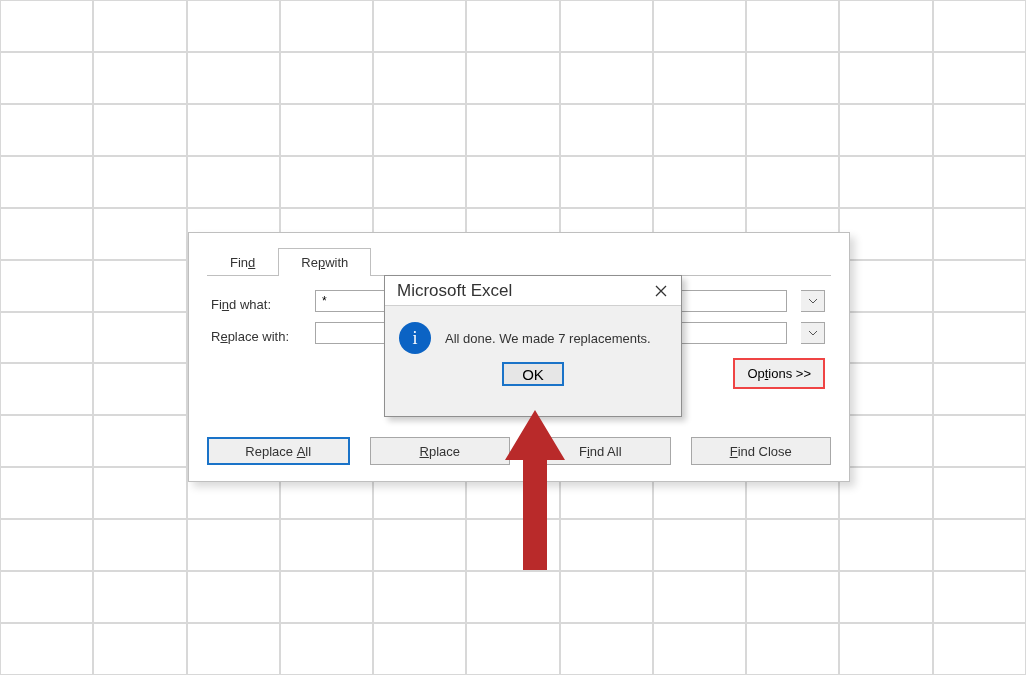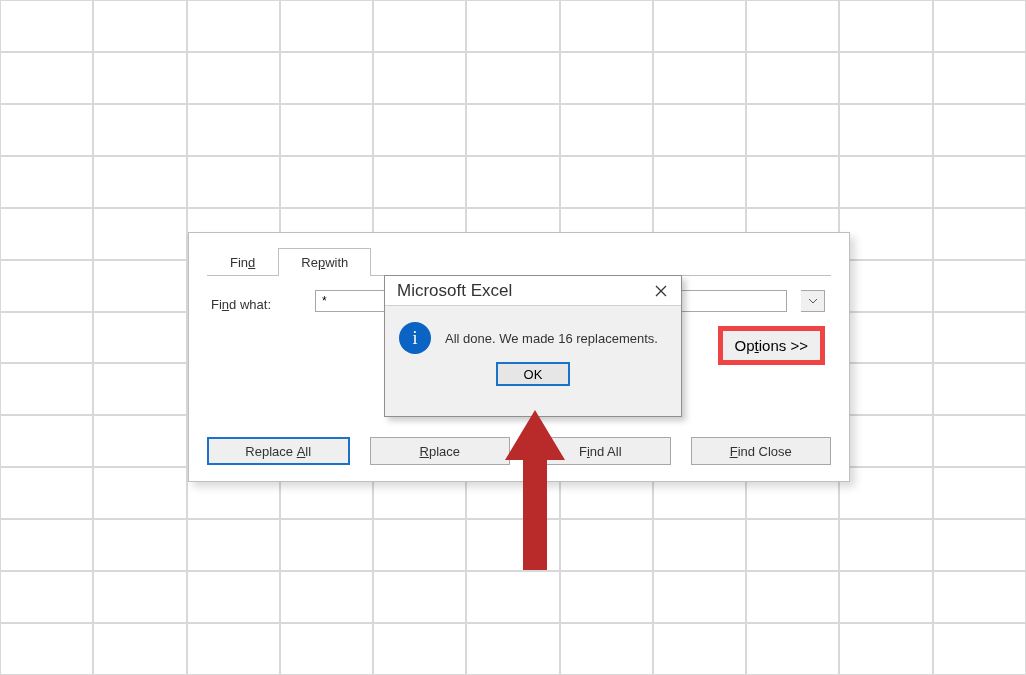--- a/index.html
+++ b/index.html
@@ -57,22 +57,22 @@
       flex: 1; height: 22px; border: 1px solid #a7a7a7; background: #fff;
       padding: 2px 6px; font-size: 12px;
     }
     .row .combo {
       width: 24px; height: 22px; border: 1px solid #a7a7a7; border-left: none;
       display: flex; align-items: center; justify-content: center;
       background: #f0f0f0; font-size: 10px; color: #555;
     }
     .options-row { display: flex; justify-content: flex-end; padding: 4px 0 0 0; }
     .opt-btn {
-      padding: 6px 12px; border: 5px solid #ef4444; background: #efefef;
-      font-size: 15px; cursor: pointer;
+      padding: 6px 12px; border: 2px solid #ef4444; background: #efefef;
+      font-size: 13px; cursor: pointer;
     }
     .fr-buttons {
       position: absolute; left: 18px; right: 18px; bottom: 16px;
       display: flex; gap: 20px;
     }
     .fr-btn {
       flex: 1; height: 28px; border: 1px solid #a7a7a7; background: #efefef;
       font-size: 13px; cursor: pointer;
       display: flex; align-items: center; justify-content: center;
     }
@@ -96,22 +96,22 @@
     }
     .msg-close { font-size: 16px; cursor: pointer; padding: 0 4px; }
     .msg-body { display: flex; align-items: center; gap: 14px; padding: 16px 14px 8px 14px; }
     .info-icon {
       width: 32px; height: 32px; border-radius: 50%;
       background: #0b63c4; color: #fff; font-family: Georgia, serif;
       font-size: 18px; display: flex; align-items: center; justify-content: center;
     }
     .msg-btns { display: flex; justify-content: center; padding-bottom: 10px; }
     .ok-btn {
-      width: 74px; height: 24px; border: 2px solid #1a73c8; background: #e6e6e6;
-      font-size: 13px; cursor: pointer;
+      width: 62px; height: 24px; border: 2px solid #1a73c8; background: #e6e6e6;
+      font-size: 15px; cursor: pointer;
     }
     
     .arrow {
       position: absolute;
       left: 505px; top: 410px;
       z-index: 30;
     }
     .x-icon svg { display: block; }
   </style>
 </head>
@@ -272,20 +272,29 @@
     <div class="form">
       <div class="row">
         <label>Fi<u>n</u>d what:</label>
         <input class="field" value="*" style="">
         <div class="combo">
           <svg width="10" height="6" viewBox="0 0 10 6">
               <path d="M1 1 L5 5 L9 1" fill="none" stroke="#555" stroke-width="1"></path>
             </svg>
         </div>
       </div>
+      <div class="row">
+        <label>R<u>e</u>place with:</label>
+        <input class="field" value="" style="">
+        <div class="combo">
+          <svg width="10" height="6" viewBox="0 0 10 6">
+              <path d="M1 1 L5 5 L9 1" fill="none" stroke="#555" stroke-width="1"></path>
+            </svg>
+        </div>
+      </div>
       <div class="options-row">
         <button class="opt-btn">Op<u>t</u>ions &gt;&gt;</button>
       </div>
     </div>
   </div>
   <div class="fr-buttons">
     <div class="fr-btn default">
         <span>Replace&nbsp;</span>
         <u>A</u>
         <span>ll</span>
@@ -310,21 +319,21 @@
   <div class="msg-title">
     <span>Microsoft Excel</span>
     <span class="msg-close x-icon">
       <svg width="12" height="12" viewBox="0 0 12 12">
           <path d="M1 1 L11 11 M11 1 L1 11" stroke="#333" stroke-width="1.3"></path>
         </svg>
     </span>
   </div>
   <div class="msg-body">
     <div class="info-icon">i</div>
-    <div>All done. We made 16 replacements.</div>
+    <div>All done. We made 7 replacements.</div>
   </div>
   <div class="msg-btns">
     <button class="ok-btn">OK</button>
   </div>
 </div>
 
 <svg class="arrow" width="60" height="160" viewBox="0 0 60 160">
   <path d="M30 0 L60 50 L42 50 L42 160 L18 160 L18 50 L0 50 Z" fill="#b92a2a"></path>
 </svg>
 

